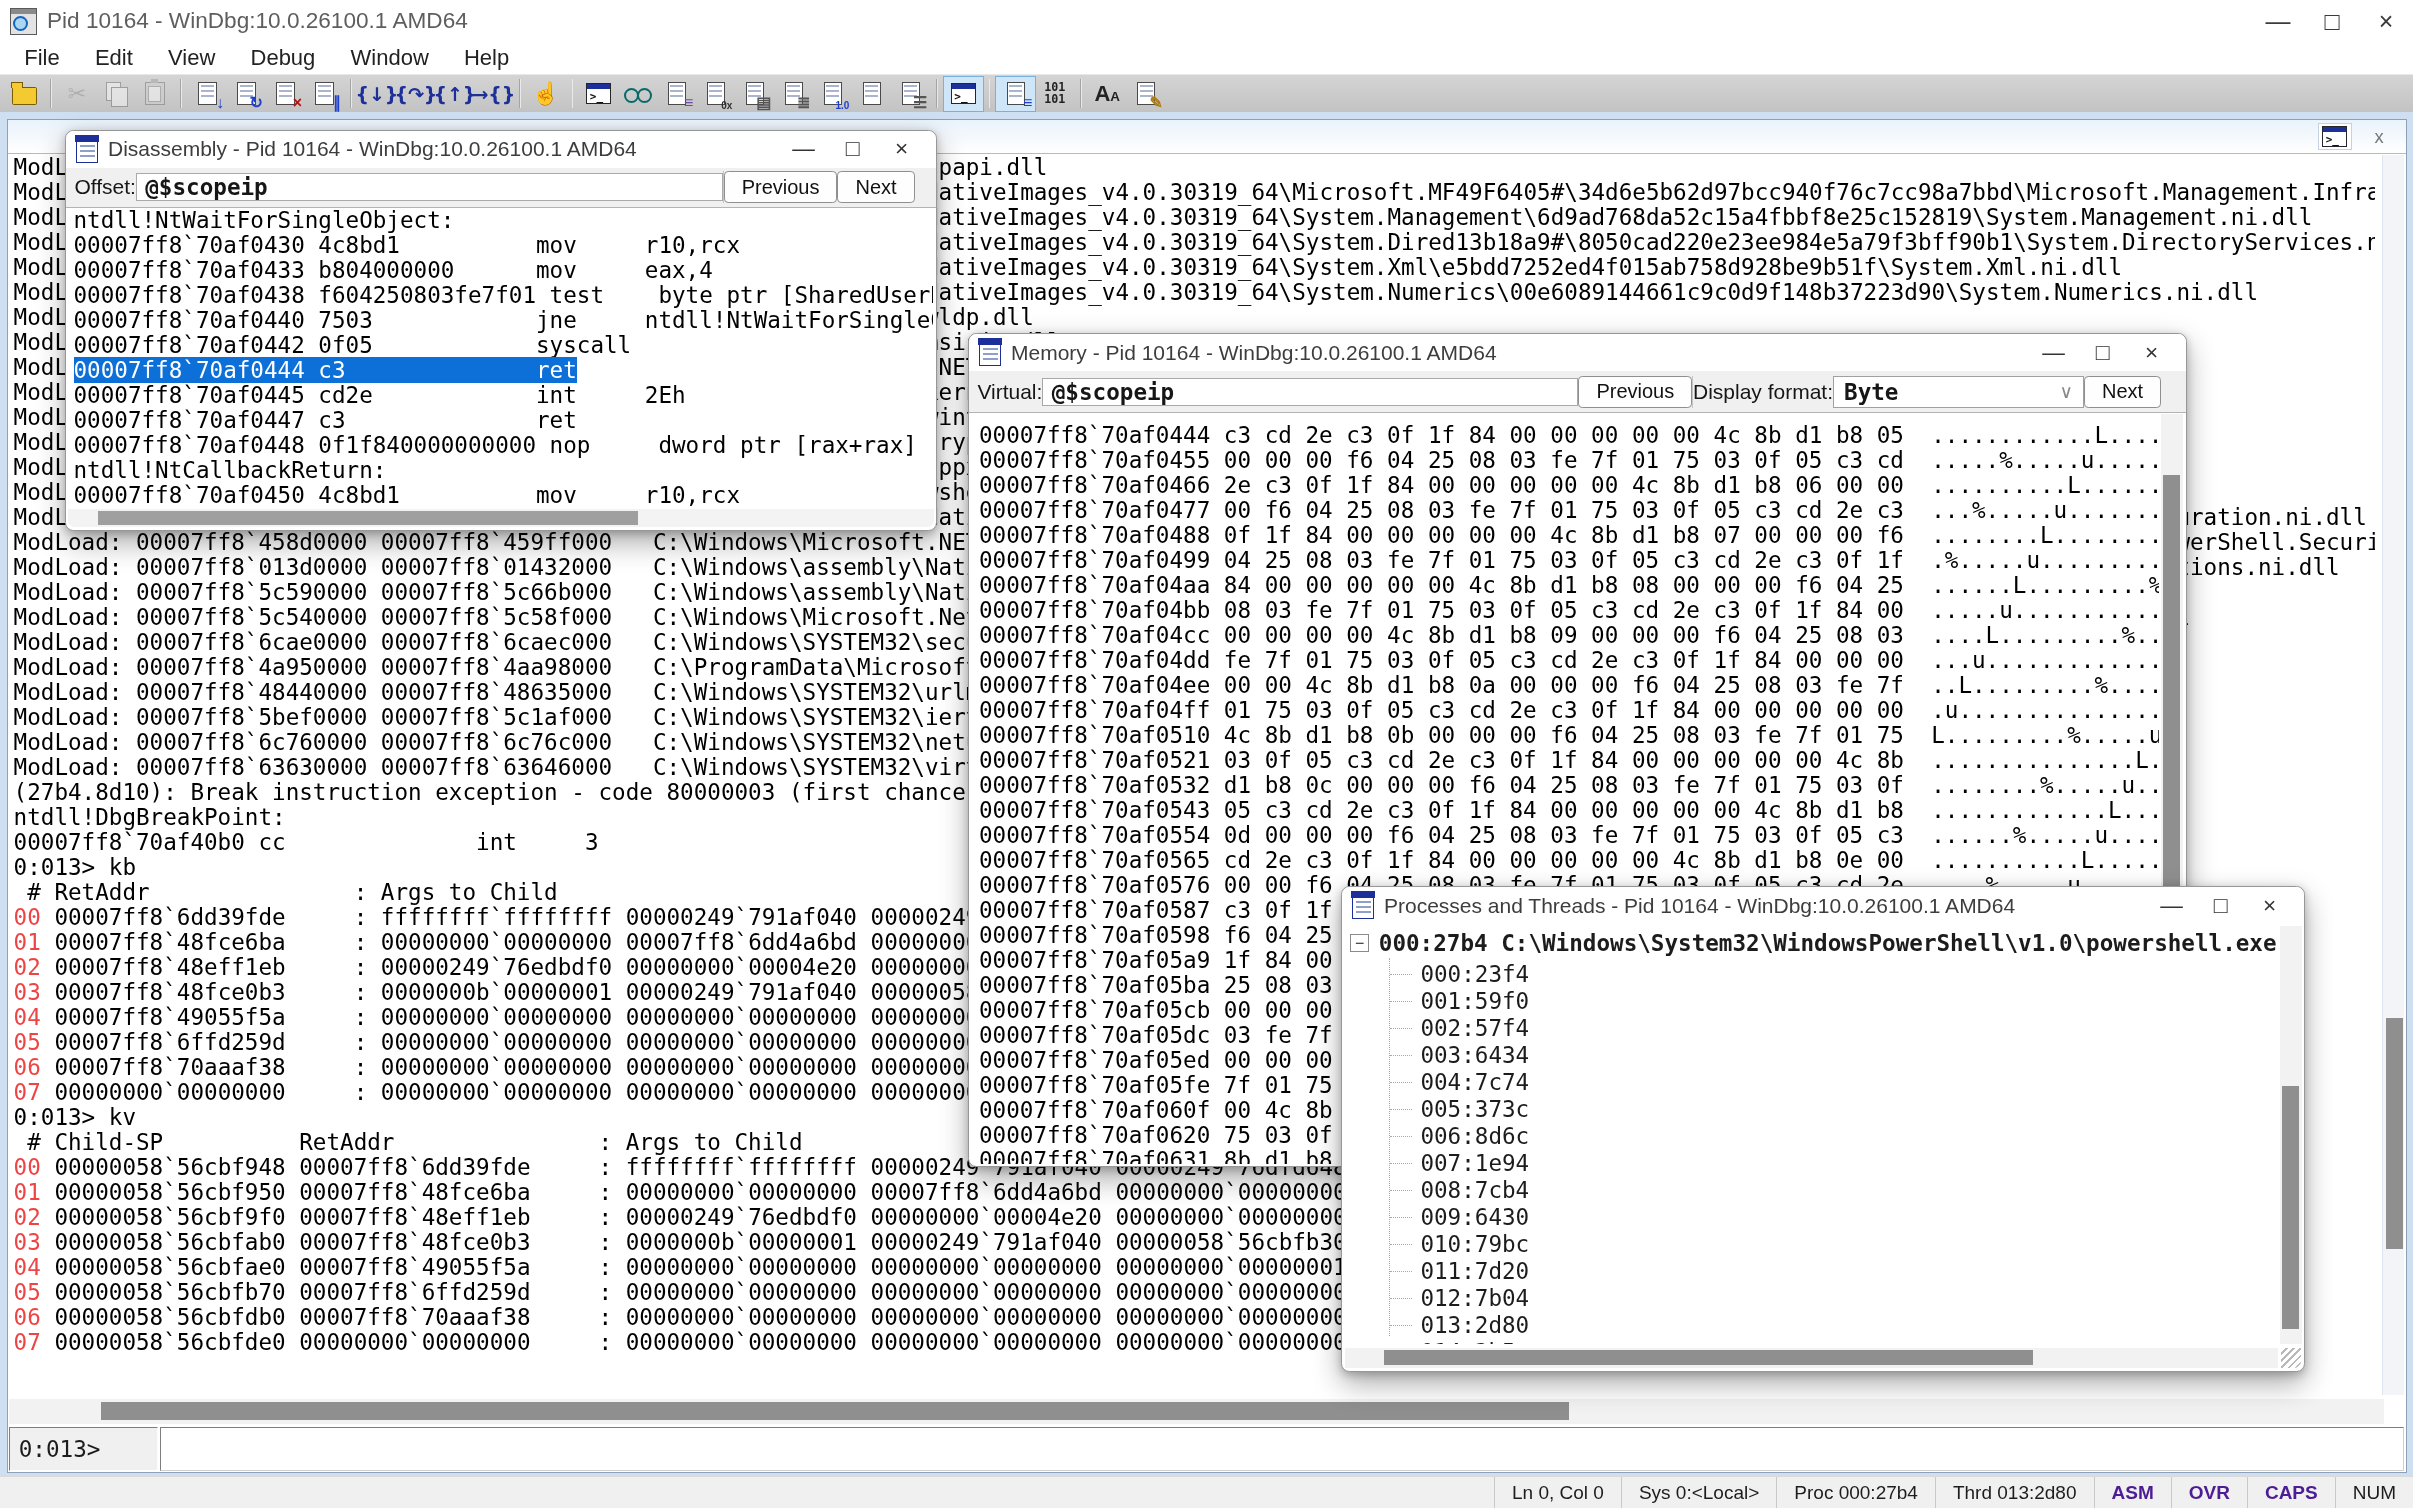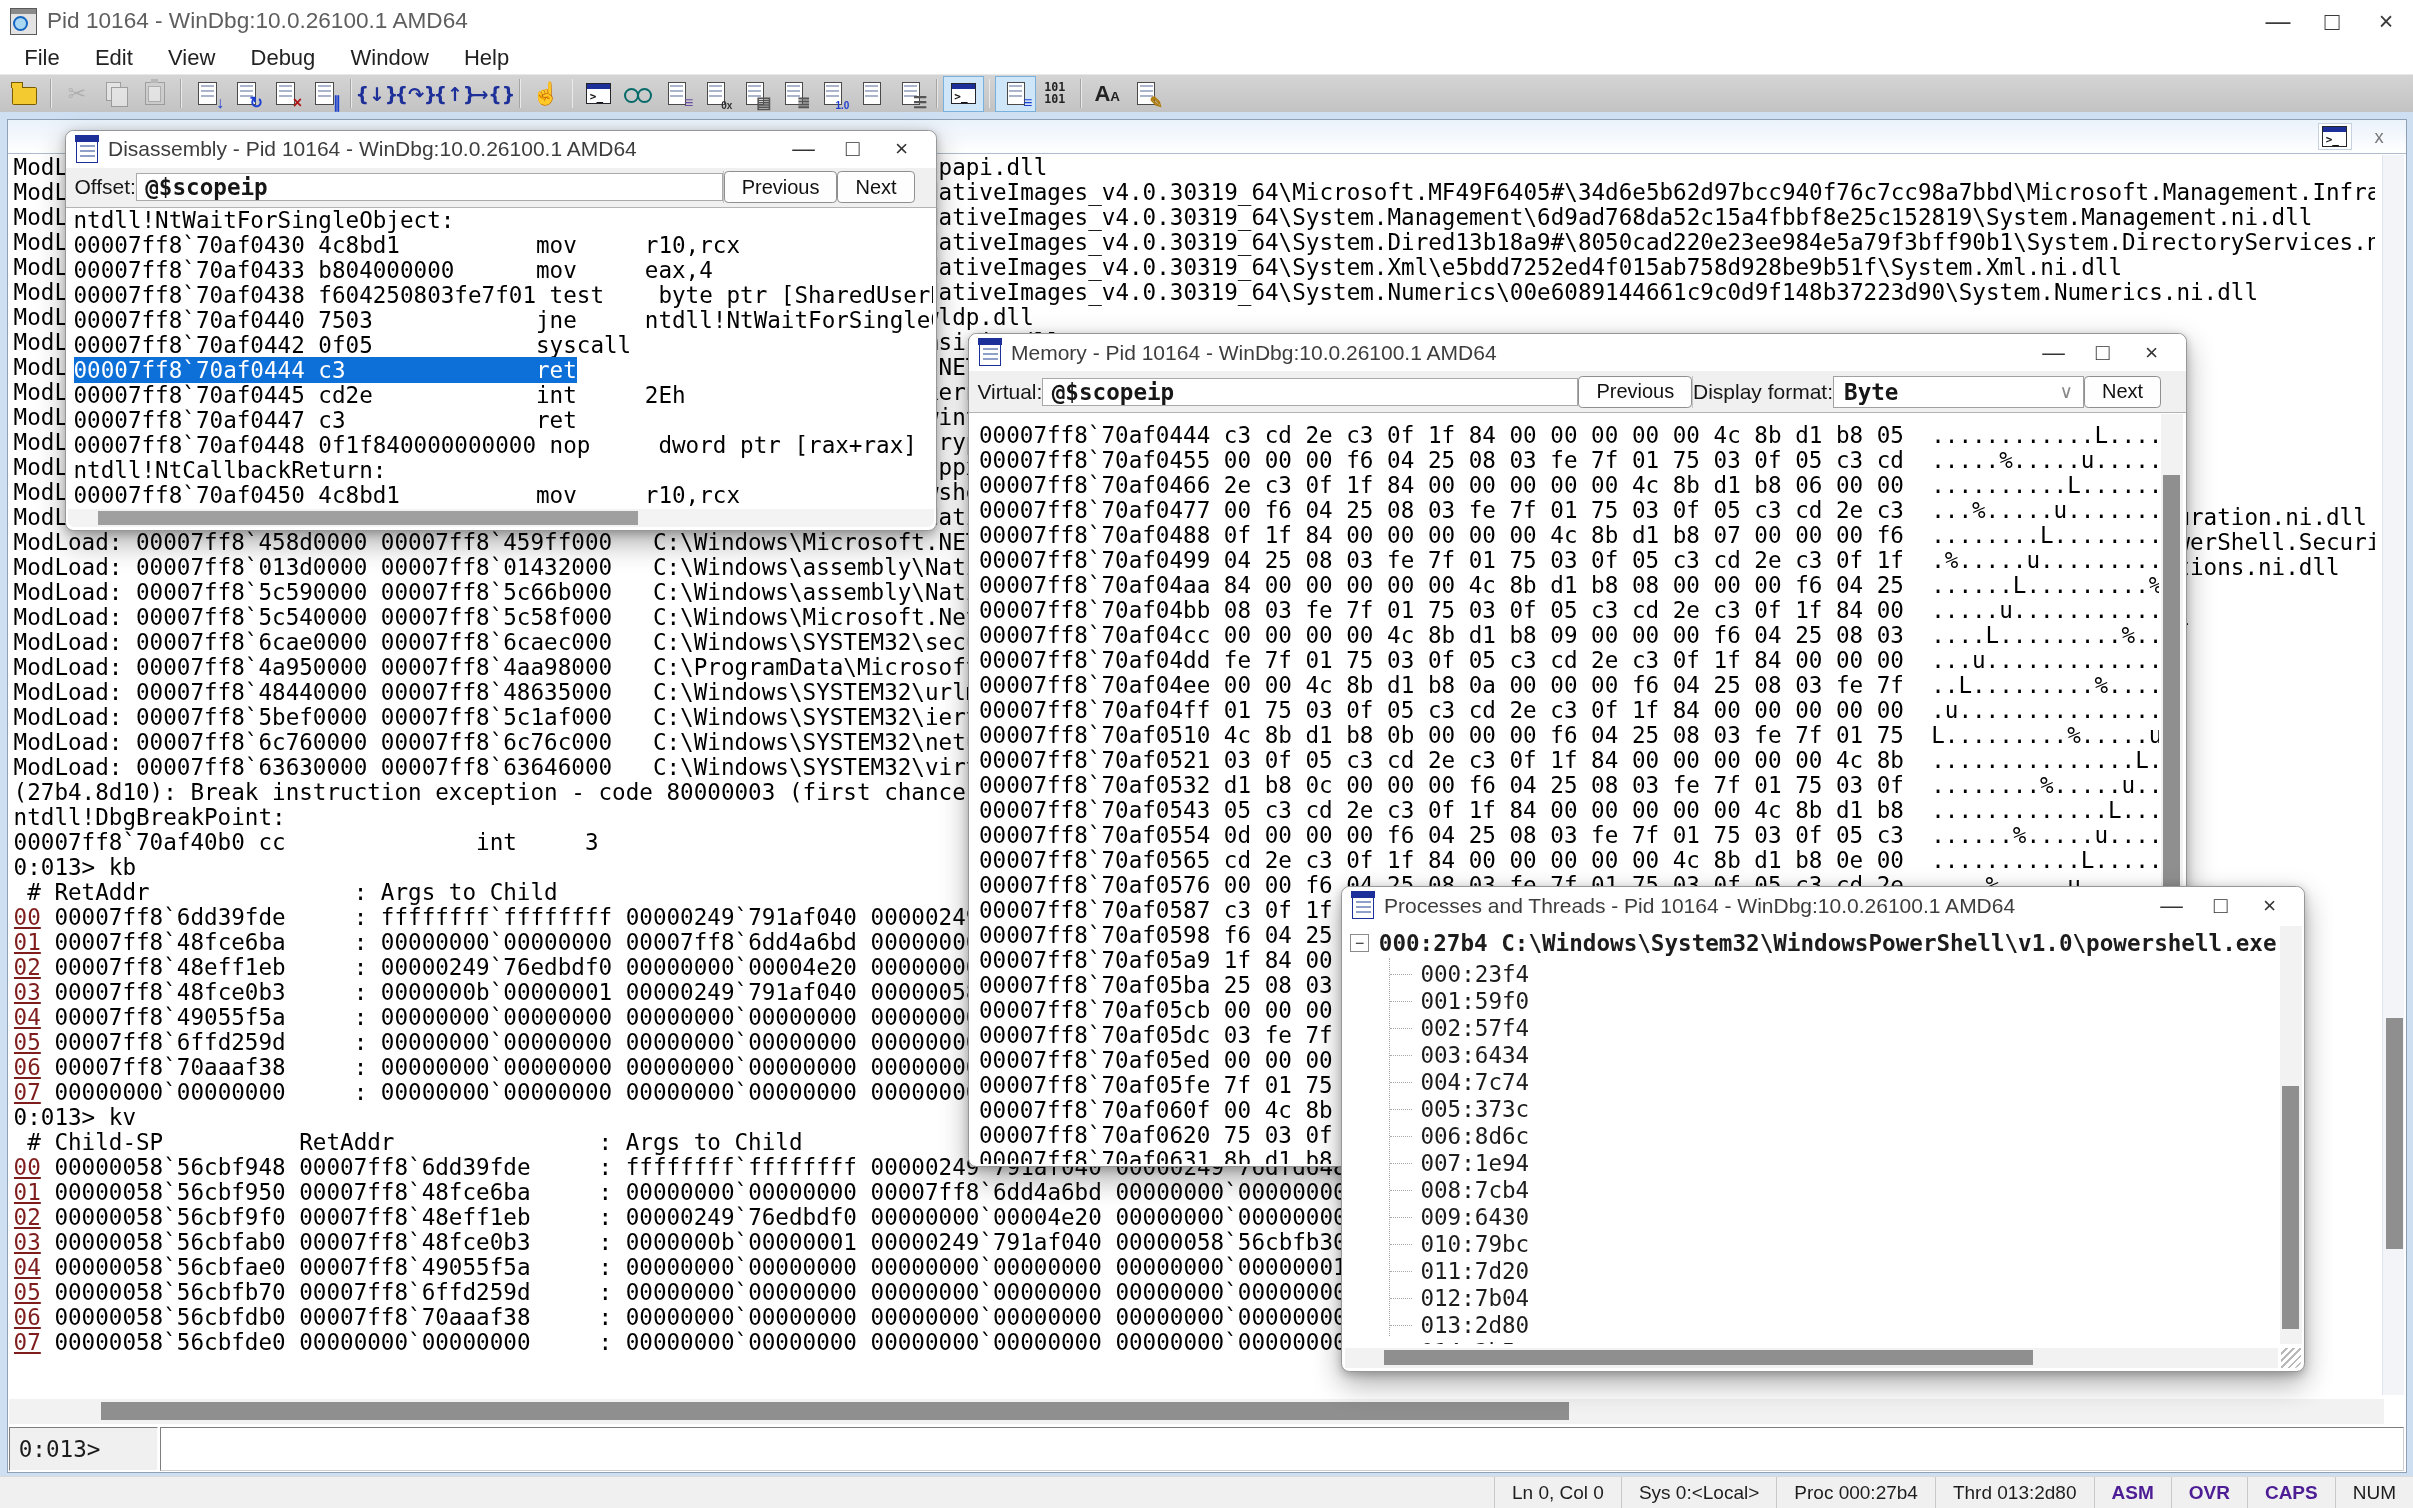--- a/index.html
+++ b/index.html
@@ -48,21 +48,21 @@
   .fonticon .big { font-size:22px; } .fonticon .smallA { font-size:13.4px; }
 
   
   #mdi { position:absolute; left:0; top:112px; right:0; bottom:32px; background:#cddff0; }
   #cmdwin { position:absolute; left:6.7px; top:6.7px; width:2400px; height:1354px; background:#fff; border:0.8px solid #8ea0b5; }
   #cmd-head { position:absolute; left:0; top:0; right:0; height:34px; background:linear-gradient(#eaf2fb,#ffffff); border-bottom:0.8px solid #aebccd; }
   #cmd-dock-icon { position:absolute; right:54px; top:3.4px; width:34px; height:27px; display:flex; align-items:center; justify-content:center; background:#fff; border:0.8px solid #c7d2e0; }
   #cmd-dock-close { position:absolute; right:22px; top:6.7px; font-size:18.4px; color:#777; }
   #cmd-lines { position:absolute; left:5.9px; top:35px; width:2361px; height:1242px; overflow:hidden; }
   .cl { height:25px; }
-  .lnk { color:#7f1d1d; text-decoration:underline; }
+  .lnk { color:#ef4444; }
   .sb { position:absolute; background:#f2f4f8; }
   .sb .th { position:absolute; background:#8f8f8f; }
   #cmd-vscroll { right:1.7px; top:35px; width:22px; height:1240px; border-left:0.8px solid #dfe5ee; }
   #cmd-vscroll .th { left:2.5px; width:17px; top:863px; height:231px; }
   #cmd-hscroll { left:1.7px; top:1279px; width:2375px; height:25px; background:#f2f2f2; }
   #cmd-hscroll .th { left:92px; width:1468px; top:3.4px; height:18.4px; }
   #prompt-row { position:absolute; left:1.7px; right:1.7px; top:1307px; height:44px; display:flex; }
   #prompt-box { width:149px; background:#f0f0f0; border:1.7px solid; border-color:#7e7e7e #fdfdfd #fdfdfd #7e7e7e; display:flex; align-items:center; padding-left:8.4px; font:22.6px "DejaVu Sans Mono",monospace; }
   #cmd-input { flex:1; background:#fff; border:1.7px solid; border-color:#7e7e7e #cfcfcf #cfcfcf #7e7e7e; margin-left:1.7px; }
 

